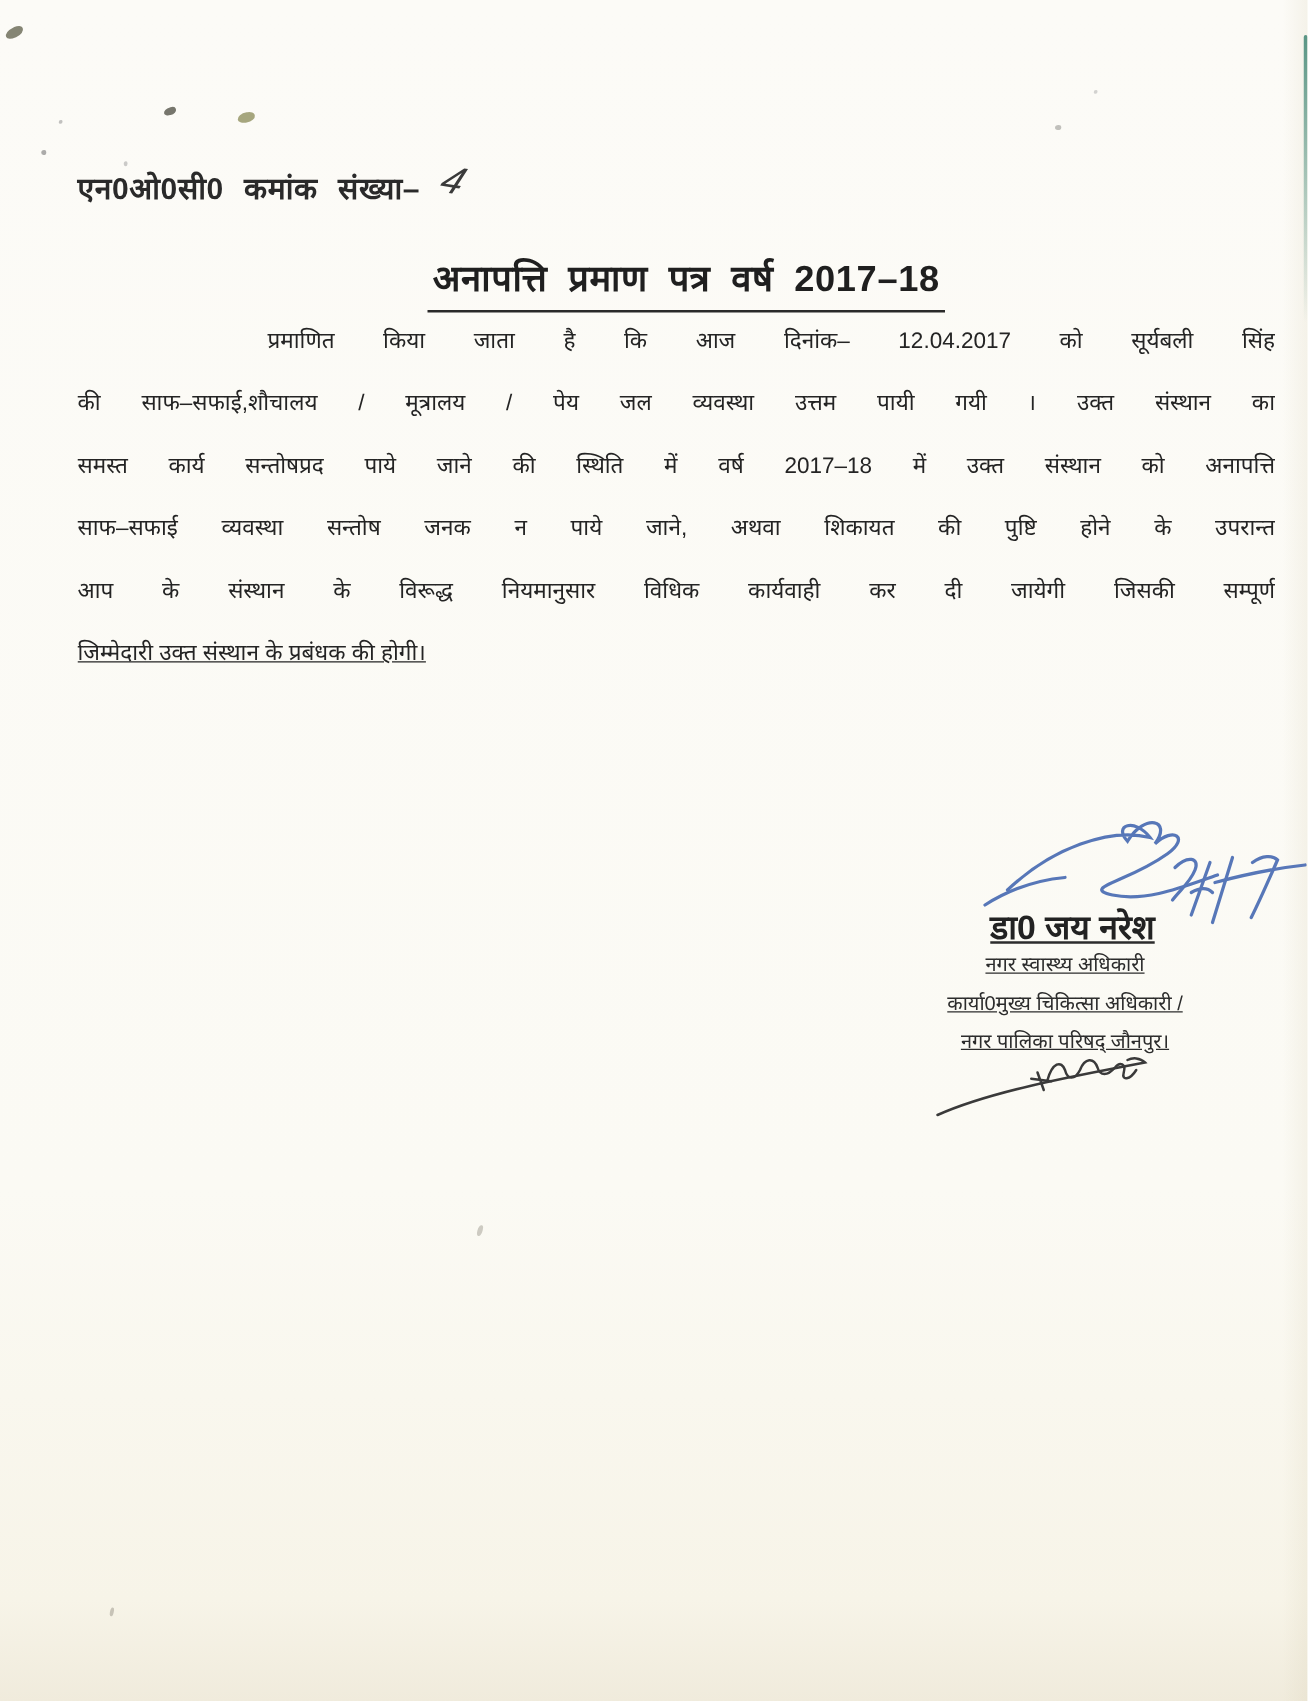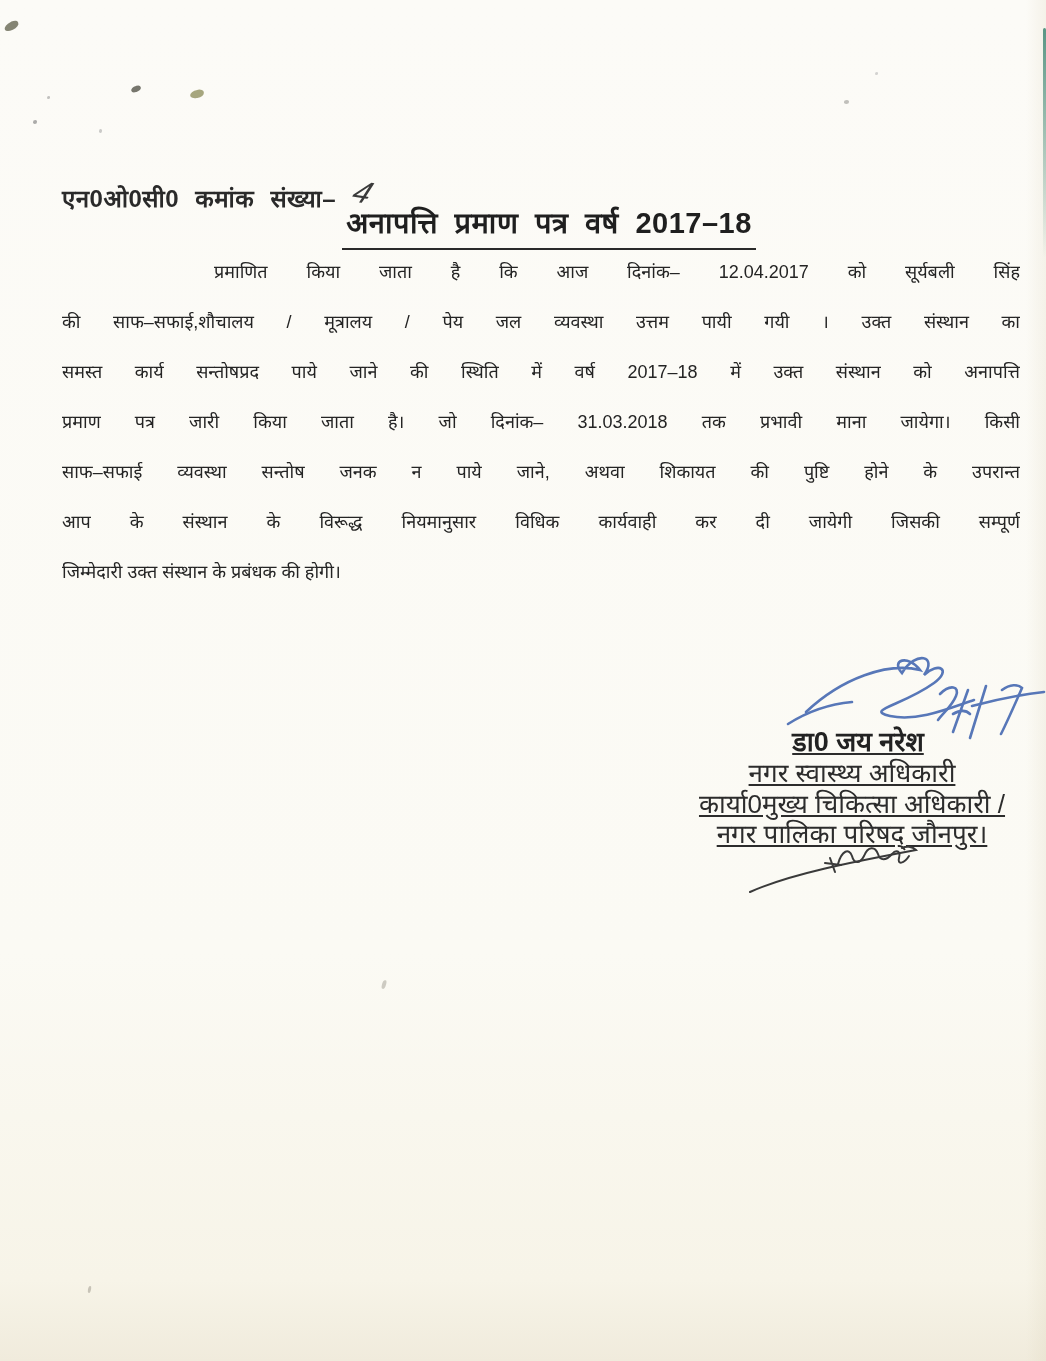--- a/index.html
+++ b/index.html
@@ -20,21 +20,21 @@
     position:absolute; top:28px; right:0px; width:3px; height:230px;
     background:linear-gradient(180deg, rgba(62,133,115,0.85), rgba(62,133,115,0.0));
     border-radius:2px;
   }
   .speck { position:absolute; border-radius:60% 40% 55% 45%; }
 
   .noc-line {
     position:absolute; left:62px; top:133px;
     font-size:24px; font-weight:600; color:#2a2a2a;
     letter-spacing:0.5px; word-spacing:9px;
-    display:flex; align-items:flex-start;margin-top:48px;
+    display:flex; align-items:flex-start;
   }
   .noc-number {
     display:inline-block; margin-left:18px; margin-top:-6px;
     font-size:31px; font-weight:400; font-style:italic; color:#3a3a3a;
     transform:rotate(9deg) skewX(-14deg);
   }
 
   .doc-title-wrap { position:absolute; top:202px; left:0; width:100%; text-align:center;padding-left:26px; }
   .doc-title {
     display:inline-block; font-size:29px; font-weight:700; color:#1f1f1f;
@@ -42,29 +42,29 @@
     padding:0 4px 7px 4px; border-bottom:2.5px solid #2a2a2a;
   }
 
   .body-text { position:absolute; left:62px; top:247px; width:958px; color:#242424; }
   .body-text .line {
     height:50px; line-height:50px; font-size:18px;
     overflow:hidden; white-space:nowrap;
     text-align:justify; text-align-last:justify;
   }
   .body-text .line.indent { padding-left:152px; }
-  .body-text .line.last { text-align-last:left; }
+  .body-text .line.last { text-align-last:left;text-decoration:underline; }
 
   .sig-svg { position:absolute; left:620px; top:648px; width:426px; height:140px; }
   .sig-block {
     position:absolute; left:672px; top:726px; width:360px;
     text-align:center; color:#2c2c2c;text-decoration:underline;
   }
   .sig-name { font-size:27px; font-weight:700; color:#222; transform:translateX(6px); line-height:32px; }
-  .sig-line { font-size:26px; line-height:30.5px; }
+  .sig-line { font-size:16px; line-height:30.5px; }
   .flourish-svg { position:absolute; left:742px; top:836px; width:185px; height:64px; }
 </style>
 </head>
 <body>
 
 <div class="paper"></div>
 <div class="paper-shade-right"></div>
 <div class="scan-edge"></div>
 
 <div class="speck" style="left:4px;top:22px;width:15px;height:8px;background:#5d5d48;opacity:.75;transform:rotate(-25deg);"></div>
@@ -84,21 +84,20 @@
 </div>
 
 <div class="doc-title-wrap">
   <span class="doc-title">अनापत्ति प्रमाण पत्र वर्ष 2017–18</span>
 </div>
 
 <div class="body-text">
   <div class="line indent">प्रमाणित किया जाता है कि आज दिनांक– 12.04.2017 को सूर्यबली सिंह</div>
   <div class="line">की साफ–सफाई,शौचालय / मूत्रालय / पेय जल व्यवस्था उत्तम पायी गयी । उक्त संस्थान का</div>
   <div class="line">समस्त कार्य सन्तोषप्रद पाये जाने की स्थिति में वर्ष 2017–18 में उक्त संस्थान को अनापत्ति</div>
-  <div class="line">प्रमाण पत्र जारी किया जाता है। जो दिनांक– 31.03.2018 तक प्रभावी माना जायेगा। किसी</div>
   <div class="line">साफ–सफाई व्यवस्था सन्तोष जनक न पाये जाने, अथवा शिकायत की पुष्टि होने के उपरान्त</div>
   <div class="line">आप के संस्थान के विरूद्ध नियमानुसार विधिक कार्यवाही कर दी जायेगी जिसकी सम्पूर्ण</div>
   <div class="line last">जिम्मेदारी उक्त संस्थान के प्रबंधक की होगी।</div>
 </div>
 
 <svg class="sig-svg" viewBox="0 0 426 140">
   <g fill="none" stroke="#4a6cb3" stroke-width="2.6" stroke-linecap="round" opacity="0.92">
     <path d="M 186 64 C 222 30 268 14 300 22 C 288 6 270 12 282 25 C 296 2 318 8 304 27 C 319 13 332 22 314 35 C 282 58 244 62 270 68 C 298 74 330 60 354 52"></path>
     <path d="M 168 76 C 190 62 210 56 232 54"></path>
     <path d="M 320 46 C 330 36 340 38 336 48 C 332 58 324 64 318 72"></path>

